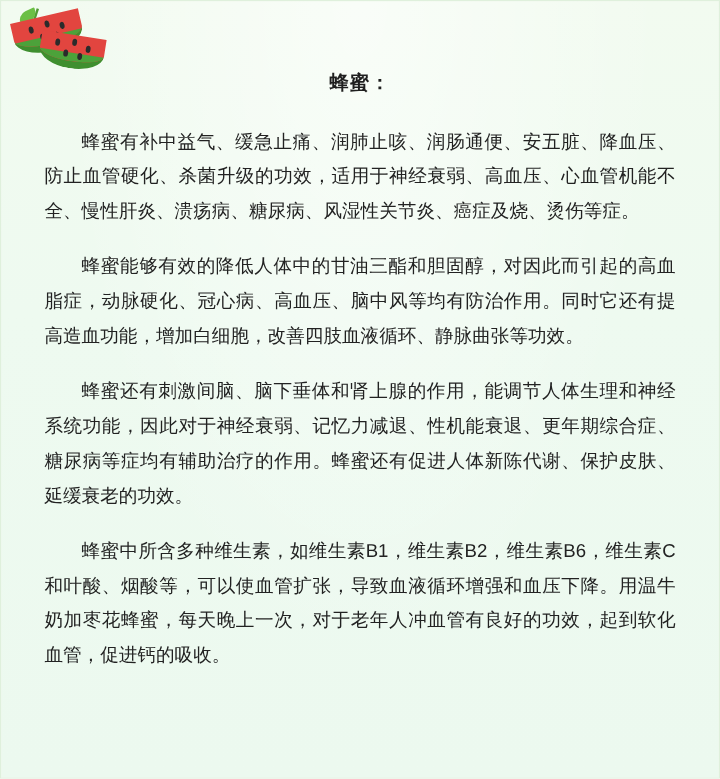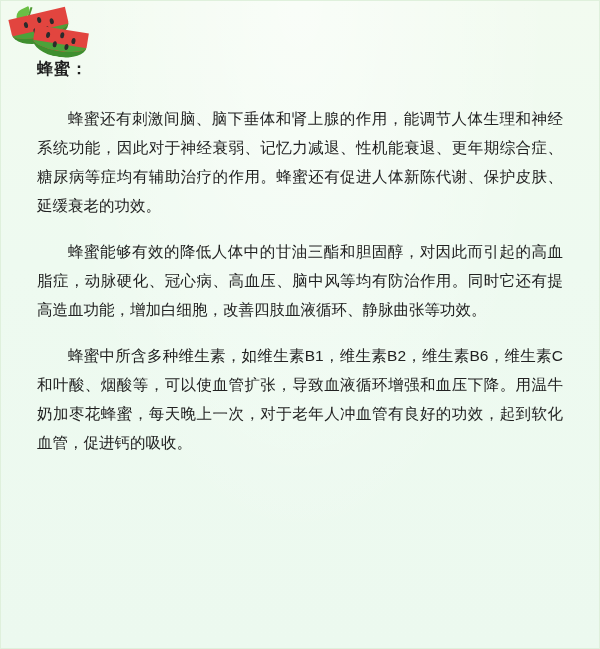--- a/index.html
+++ b/index.html
@@ -93,21 +93,21 @@
     height: 10px;
     background: #4f9a34;
     transform: rotate(18deg);
   }
 
   .content {
     position: relative;
     padding: 58px 36px 20px 36px;
   }
   .doc-title {
-    text-align: left;
+    text-align: center;
     font-size: 16px;
     font-weight: bold;
     color: #1f1f1f;
     letter-spacing: 1px;
     margin: 0 0 24px 0;
   }
   .para {
     font-size: 15.5px;
     line-height: 29px;
     color: #222222;
@@ -140,17 +140,18 @@
       <div class="seed" style="left:26px; top:3px;"></div>
       <div class="seed" style="left:38px; top:7px;"></div>
       <div class="seed" style="left:20px; top:13px;"></div>
       <div class="seed" style="left:32px; top:14px;"></div>
     </div>
   </div>
 
   <div class="content">
     <h1 class="doc-title">蜂蜜：</h1>
 
+    <p class="para">蜂蜜有补中益气、缓急止痛、润肺止咳、润肠通便、安五脏、降血压、防止血管硬化、杀菌升级的功效，适用于神经衰弱、高血压、心血管机能不全、慢性肝炎、溃疡病、糖尿病、风湿性关节炎、癌症及烧、烫伤等症。</p>
+    <p class="para">蜂蜜能够有效的降低人体中的甘油三酯和胆固醇，对因此而引起的高血脂症，动脉硬化、冠心病、高血压、脑中风等均有防治作用。同时它还有提高造血功能，增加白细胞，改善四肢血液循环、静脉曲张等功效。</p>
     <p class="para">蜂蜜还有刺激间脑、脑下垂体和肾上腺的作用，能调节人体生理和神经系统功能，因此对于神经衰弱、记忆力减退、性机能衰退、更年期综合症、糖尿病等症均有辅助治疗的作用。蜂蜜还有促进人体新陈代谢、保护皮肤、延缓衰老的功效。</p>
-    <p class="para">蜂蜜能够有效的降低人体中的甘油三酯和胆固醇，对因此而引起的高血脂症，动脉硬化、冠心病、高血压、脑中风等均有防治作用。同时它还有提高造血功能，增加白细胞，改善四肢血液循环、静脉曲张等功效。</p>
     <p class="para">蜂蜜中所含多种维生素，如维生素B1，维生素B2，维生素B6，维生素C和叶酸、烟酸等，可以使血管扩张，导致血液循环增强和血压下降。用温牛奶加枣花蜂蜜，每天晚上一次，对于老年人冲血管有良好的功效，起到软化血管，促进钙的吸收。</p>
   </div>
 </div>
 
 </body></html>

